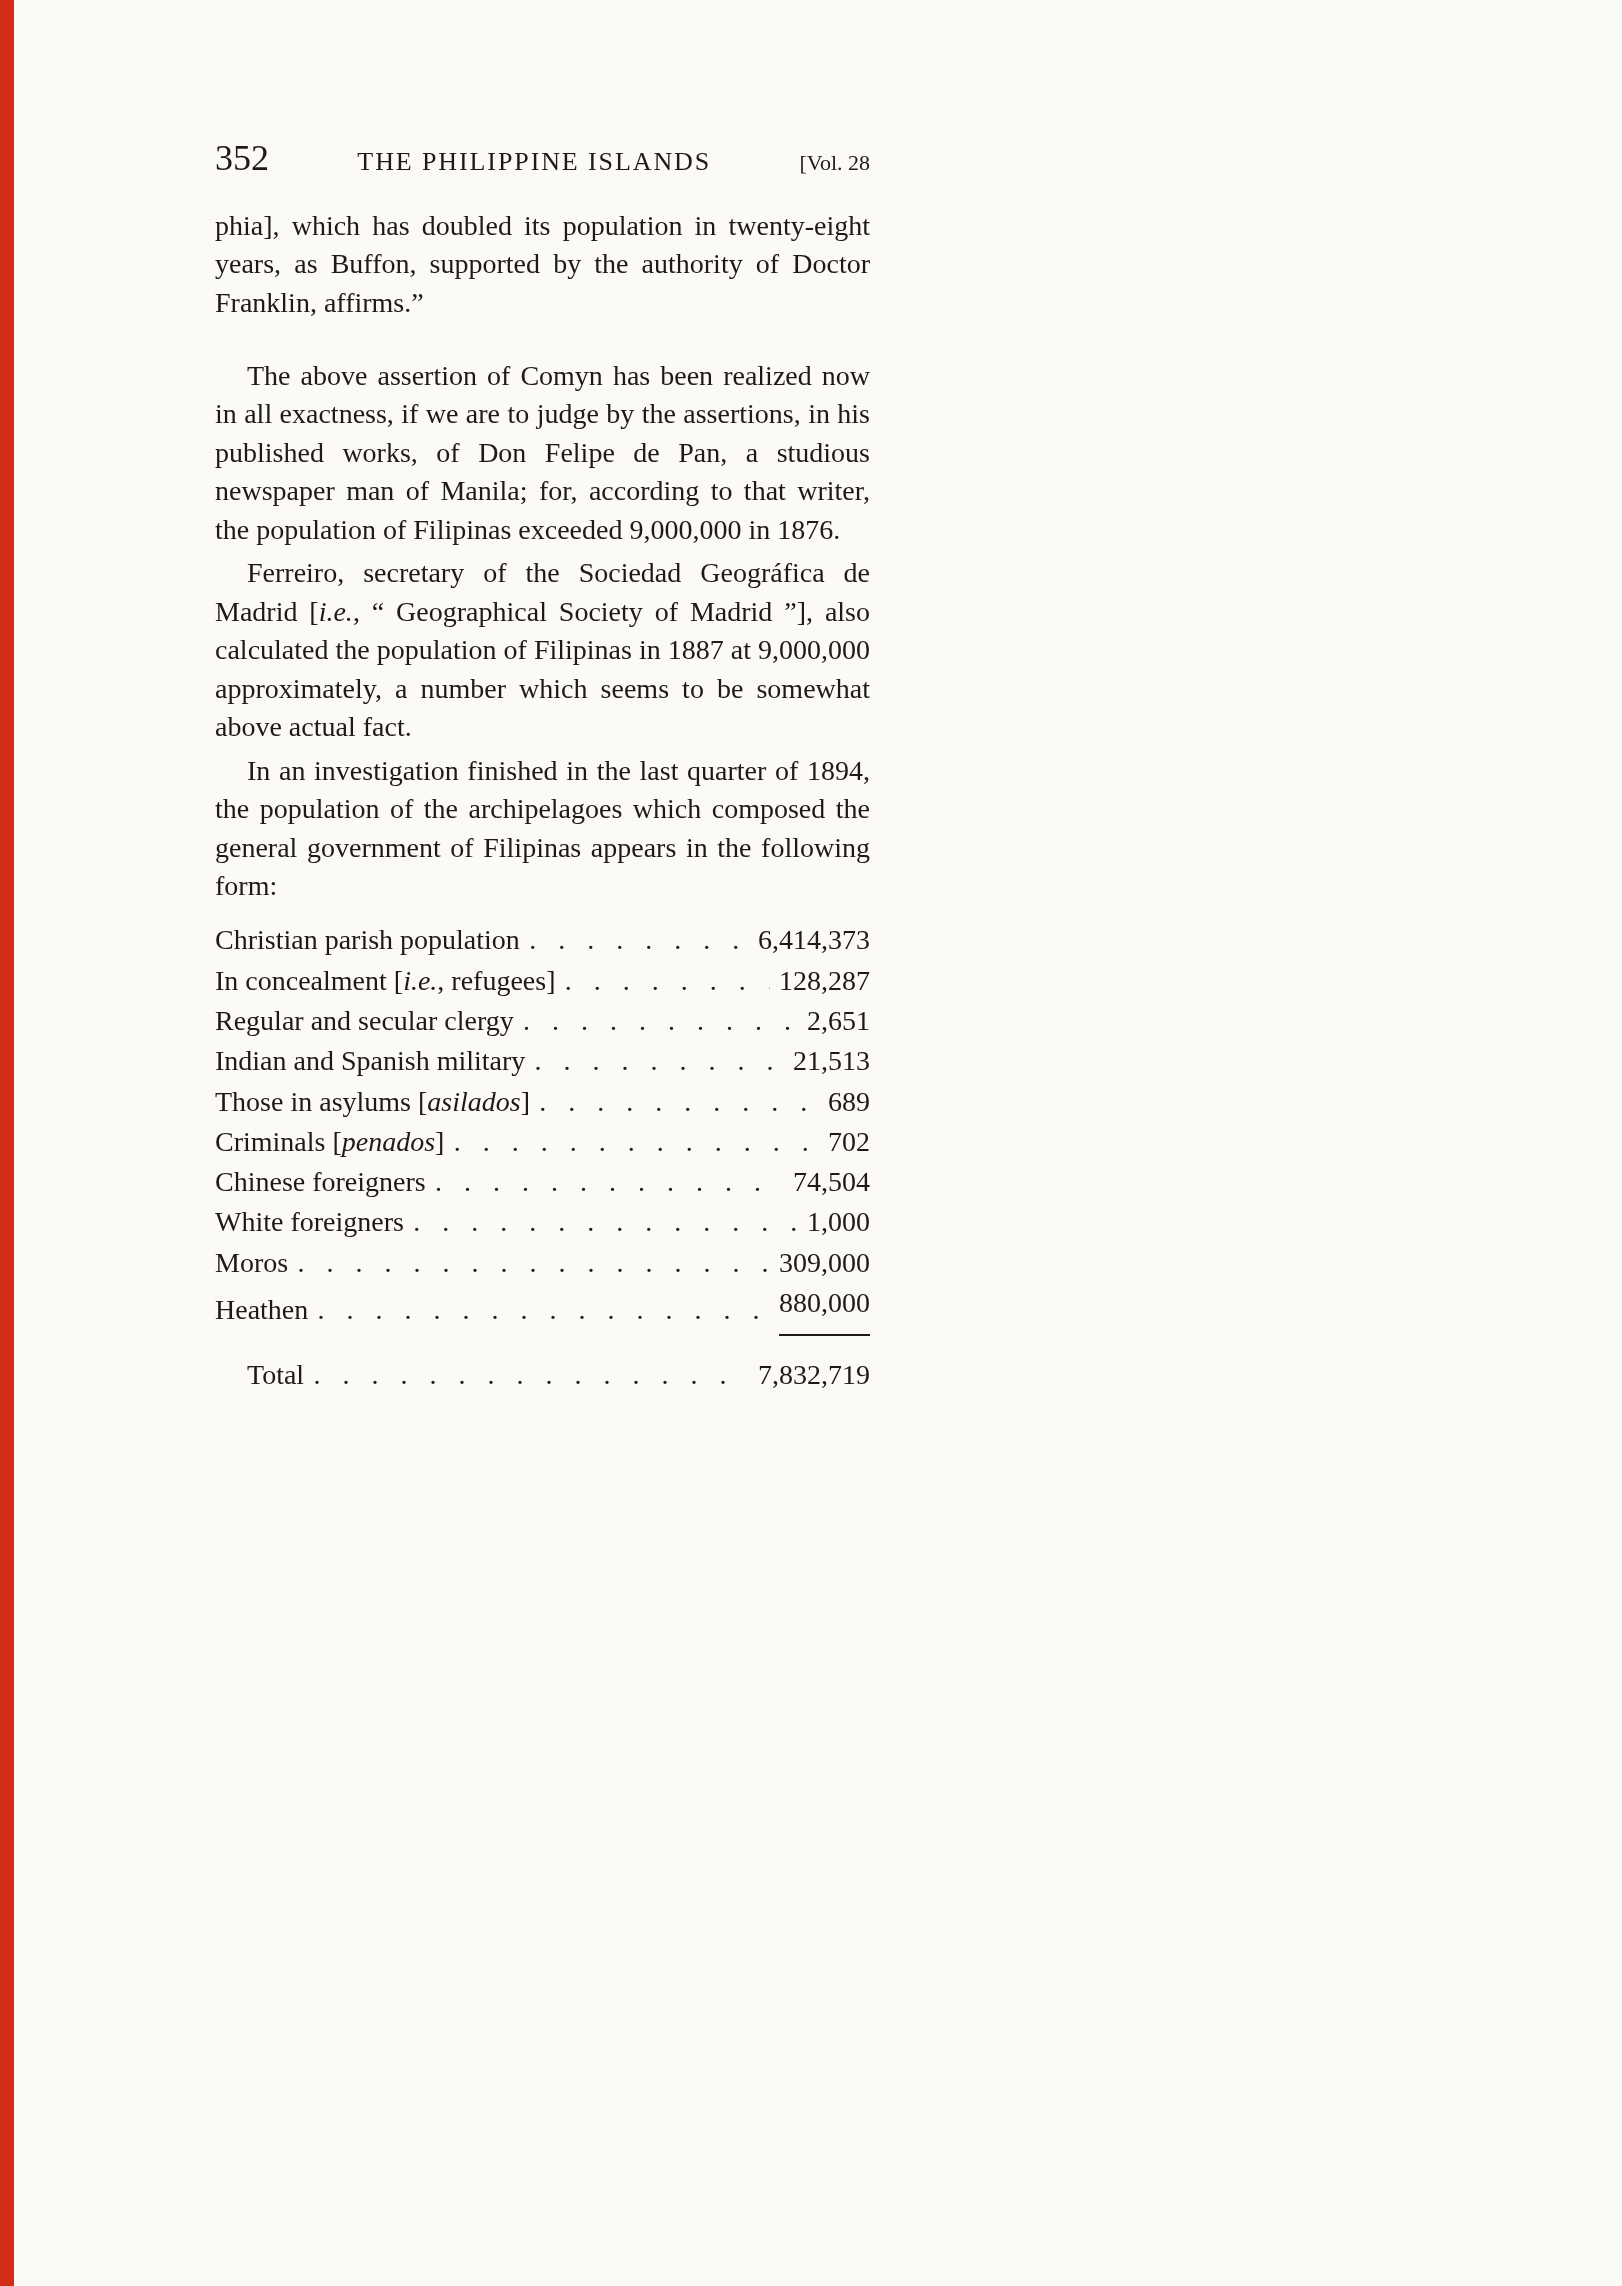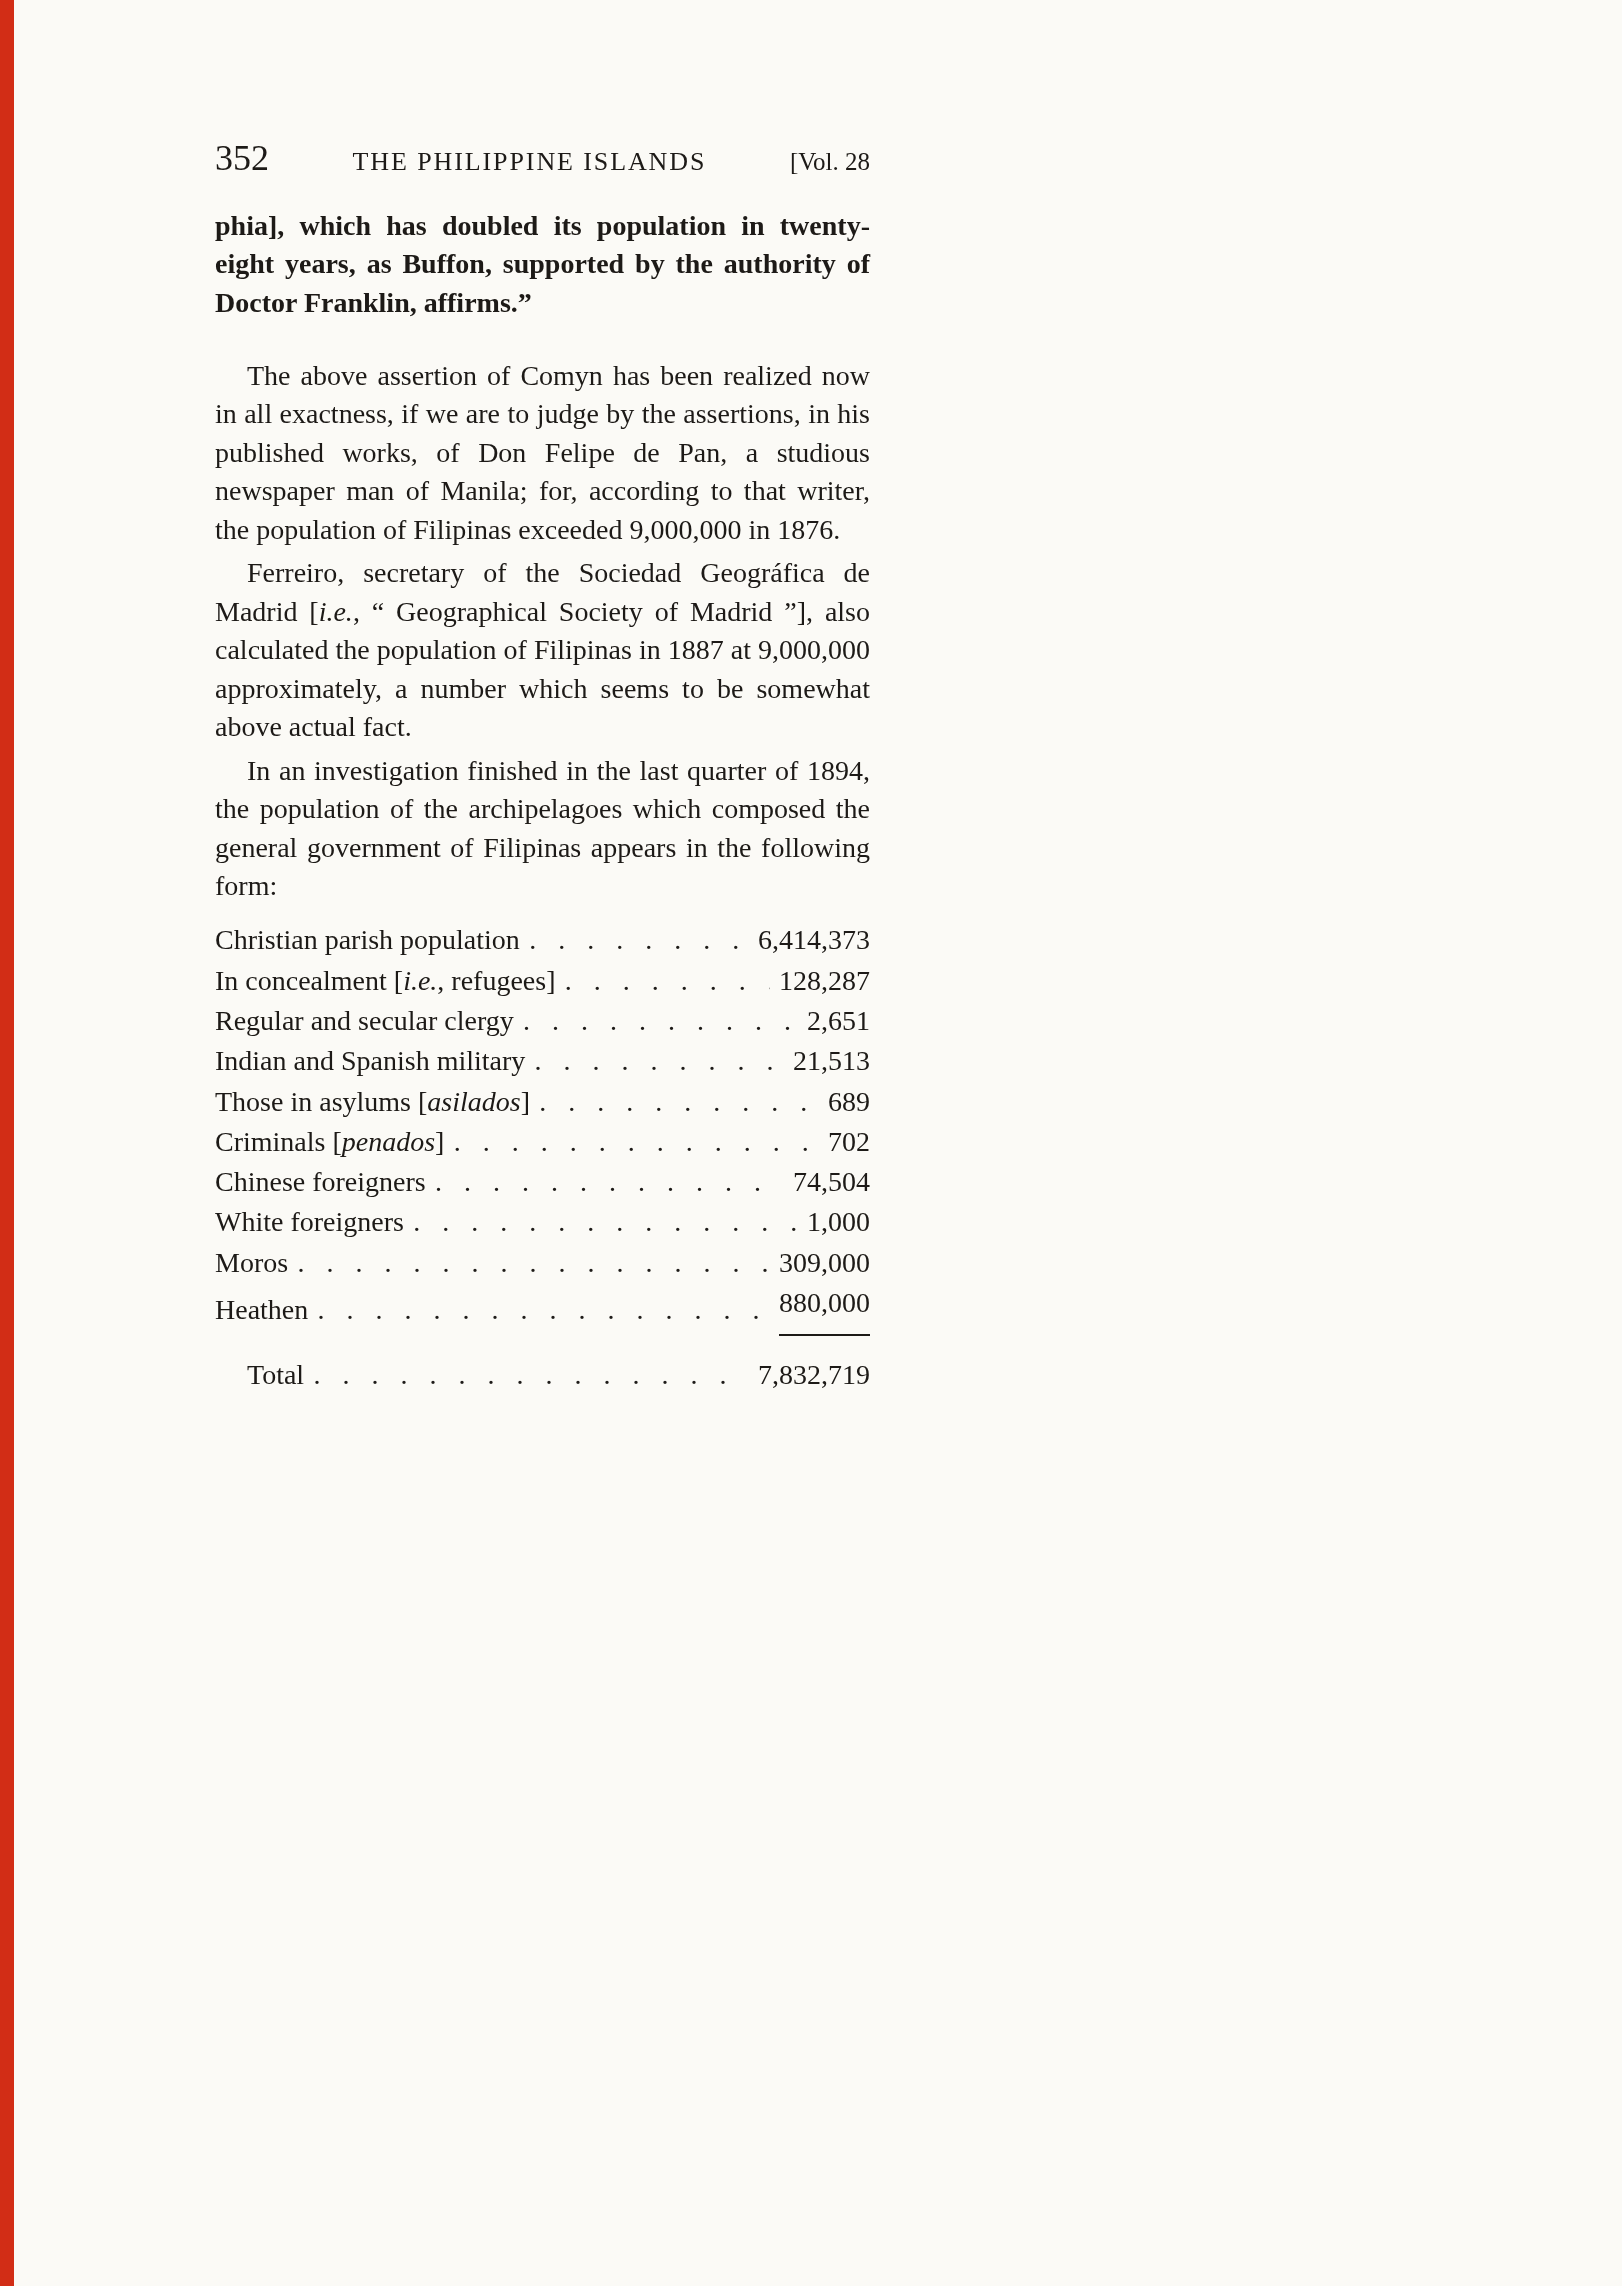--- a/index.html
+++ b/index.html
@@ -30,29 +30,29 @@
     width: 655px;
   }
   .running-head {
     display: flex;
     justify-content: space-between;
     align-items: baseline;
     margin-bottom: 28px;
   }
   .page-number { font-size: 36px; }
   .running-title { font-size: 26px; letter-spacing: 1.9px; }
-  .volume { font-size: 25px; }
+  .volume { font-size: 22px; }
 
   p {
     font-size: 28px;
     line-height: 1.37;
     text-align: justify;
     margin: 0 0 5.6px 0;
   }
-  p.lead { margin-bottom: 35px; font-weight: bold; }
+  p.lead { margin-bottom: 35px; }
   p.indent { text-indent: 32px; }
   p.closing { margin-top: 20.4px; }
 
   .pop-table {
     margin: 15px 0 3.7px 0;
     font-size: 28px;
   }
   .t-row {
     display: flex;
     align-items: center;

